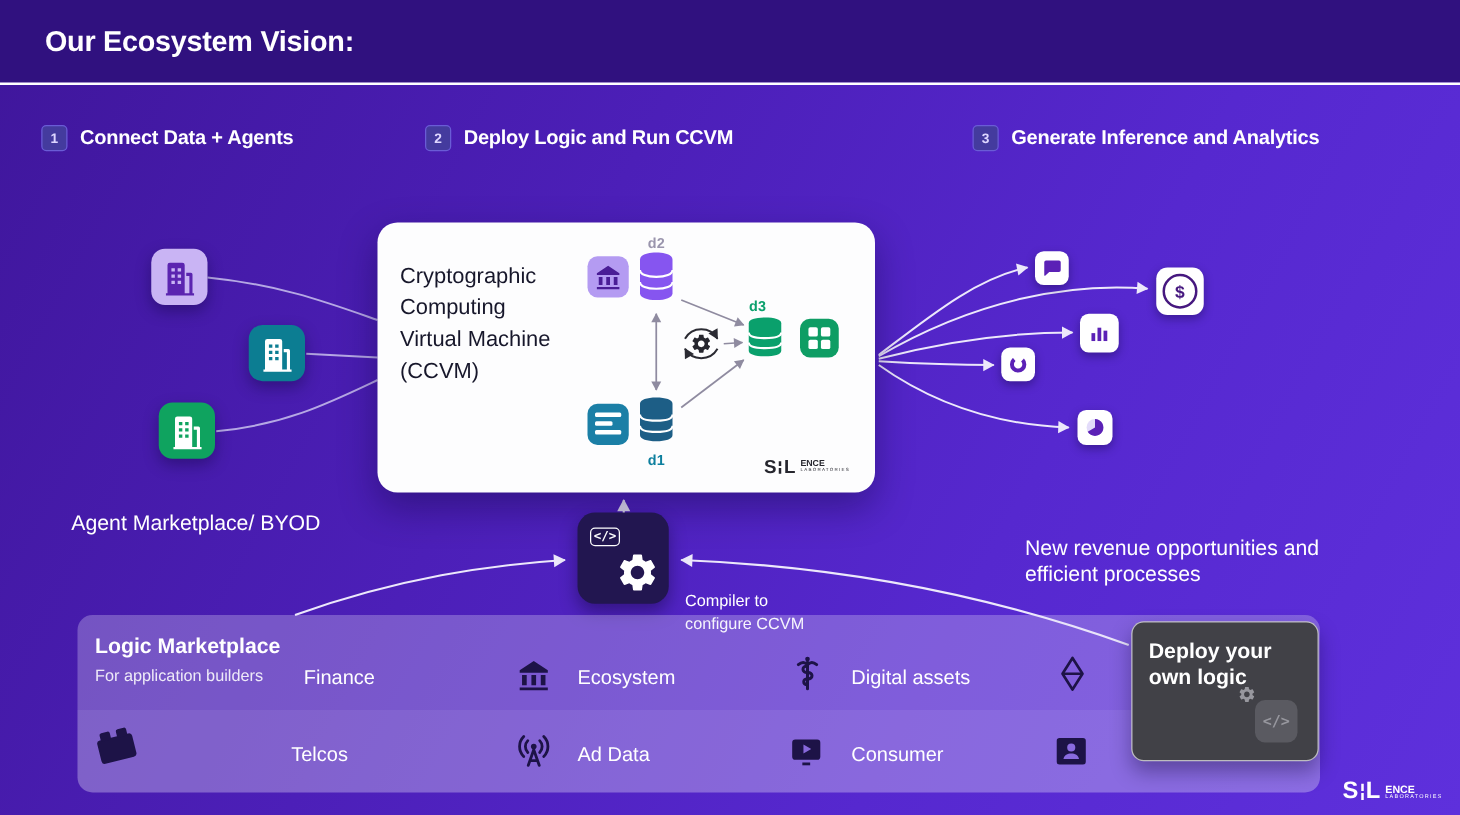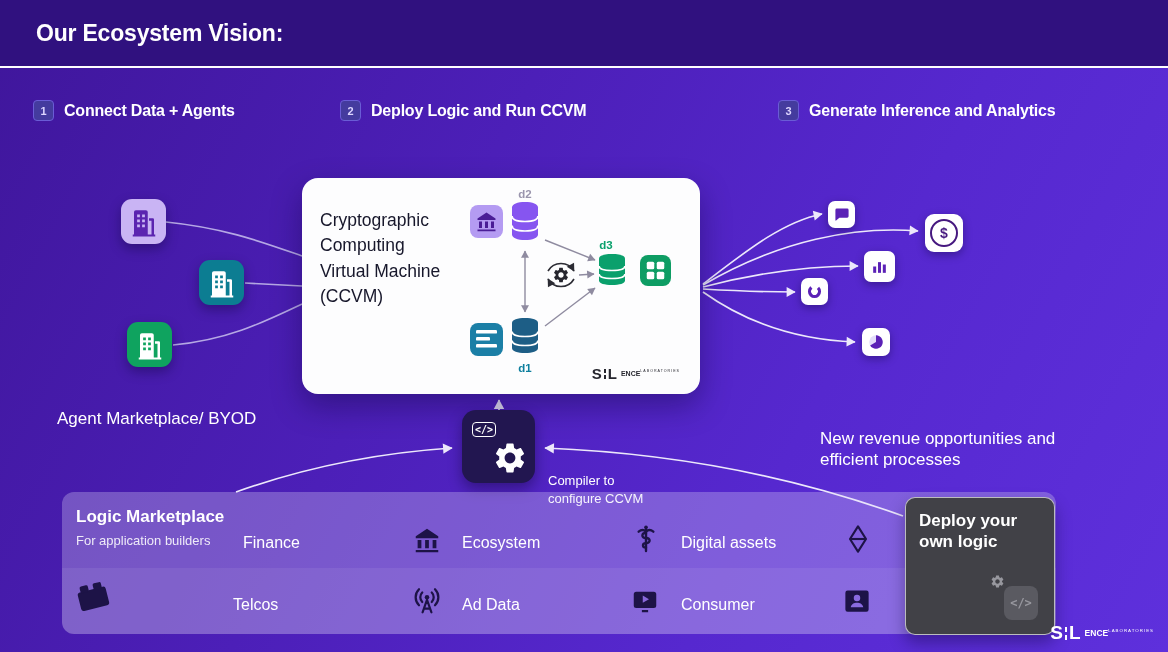--- a/index.html
+++ b/index.html
@@ -23,21 +23,21 @@
   
   .caption{position:absolute;color:#fff;font-size:17px;font-weight:500;z-index:2;line-height:1.25;}
   
   .card{position:absolute;left:302px;top:178px;width:398px;height:216px;background:#fdfdfe;border-radius:16px;box-shadow:0 12px 30px rgba(15,4,60,.4);z-index:2;}
   .card-title{position:absolute;left:18px;top:30px;width:132px;color:#17172b;font-size:17.5px;font-weight:500;line-height:1.45;}
   .card-logo{position:absolute;right:20px;bottom:12px;color:#26262e;}
   
   .sl-logo{display:flex;align-items:center;z-index:3;}
   .sl-main{display:flex;align-items:center;font-weight:800;}
   .sl-bar{display:inline-block;width:2px;margin:0 2px;}
-  .sl-side{display:flex;flex-direction:row;margin-left:4px;line-height:1;}
+  .sl-side{display:flex;flex-direction:column;margin-left:4px;line-height:1;}
   .sl-ence{font-weight:800;}
   .sl-labs{letter-spacing:1px;}
   .sl-lg .sl-main{font-size:19px;} .sl-lg .sl-bar{height:13px;} .sl-lg .sl-ence{font-size:8.5px;} .sl-lg .sl-labs{font-size:4.4px;}
   .sl-sm .sl-main{font-size:15px;} .sl-sm .sl-bar{height:10px;} .sl-sm .sl-ence{font-size:7px;} .sl-sm .sl-labs{font-size:3.6px;}
   .sl-light{color:#fff;} .sl-light .sl-bar{background:linear-gradient(#fff 42%,transparent 42%,transparent 58%,#fff 58%);}
   .sl-dark{color:#26262e;} .sl-dark .sl-bar{background:linear-gradient(#26262e 42%,transparent 42%,transparent 58%,#26262e 58%);}
   .brand-footer{position:absolute;right:14px;bottom:8px;}
   
   .compiler-tile{position:absolute;left:462px;top:410px;width:73px;height:73px;background:#221650;border-radius:14px;box-shadow:0 6px 14px rgba(10,0,40,.4);z-index:2;}
   .code-chip{position:absolute;left:10px;top:12px;border:1.5px solid #fff;color:#fff;border-radius:4px;padding:1px 2px;font-family:"DejaVu Sans Mono",monospace;font-size:10px;font-weight:bold;}
@@ -46,21 +46,21 @@
   
   .coin{width:24px;height:24px;border:2.2px solid #46187f;border-radius:50%;color:#46187f;font-size:14px;font-weight:800;display:flex;align-items:center;justify-content:center;}
   
   .panel{position:absolute;left:62px;top:492px;width:994px;height:142px;background:rgba(226,220,248,.30);border-radius:12px;z-index:2;}
   .panel-row2{position:absolute;left:0;top:76px;width:100%;height:66px;background:rgba(255,255,255,.07);border-radius:0 0 12px 12px;}
   .panel-title{position:absolute;left:14px;top:15px;color:#fff;font-size:17px;font-weight:700;text-align:right;}
   .panel-sub{position:absolute;left:14px;top:41px;color:rgba(255,255,255,.88);font-size:13px;}
   .p-label{position:absolute;color:#fff;font-size:16px;font-weight:500;text-align:right;}
   .p-icon{position:absolute;color:#1d1347;display:flex;align-items:center;justify-content:center;}
   
-  .deploy-card{position:absolute;left:843px;top:5px;width:150px;height:138px;background:#414147;border:1.5px solid rgba(255,255,255,.65);border-radius:10px;box-sizing:border-box;box-shadow:0 8px 16px rgba(10,0,40,.35);}
+  .deploy-card{position:absolute;left:843px;top:5px;width:150px;height:112px;background:#414147;border:1.5px solid rgba(255,255,255,.65);border-radius:10px;box-sizing:border-box;box-shadow:0 8px 16px rgba(10,0,40,.35);}
   .deploy-label{position:absolute;left:13px;top:12px;width:110px;color:#fff;font-size:17px;font-weight:600;line-height:1.25;}
   .deploy-icon{position:absolute;right:16px;bottom:14px;width:34px;height:34px;background:#5a5a61;border-radius:8px;display:flex;align-items:center;justify-content:center;}
   .deploy-icon .code{color:#97979e;font-family:"DejaVu Sans Mono",monospace;font-size:12px;font-weight:bold;}
   .deploy-gear{position:absolute;top:-12px;left:-14px;}
   
   .connectors{position:absolute;left:0;top:0;z-index:1;pointer-events:none;}
   .diagram{position:absolute;left:0;top:0;pointer-events:none;}
 </style>
 </head>
 <body>

